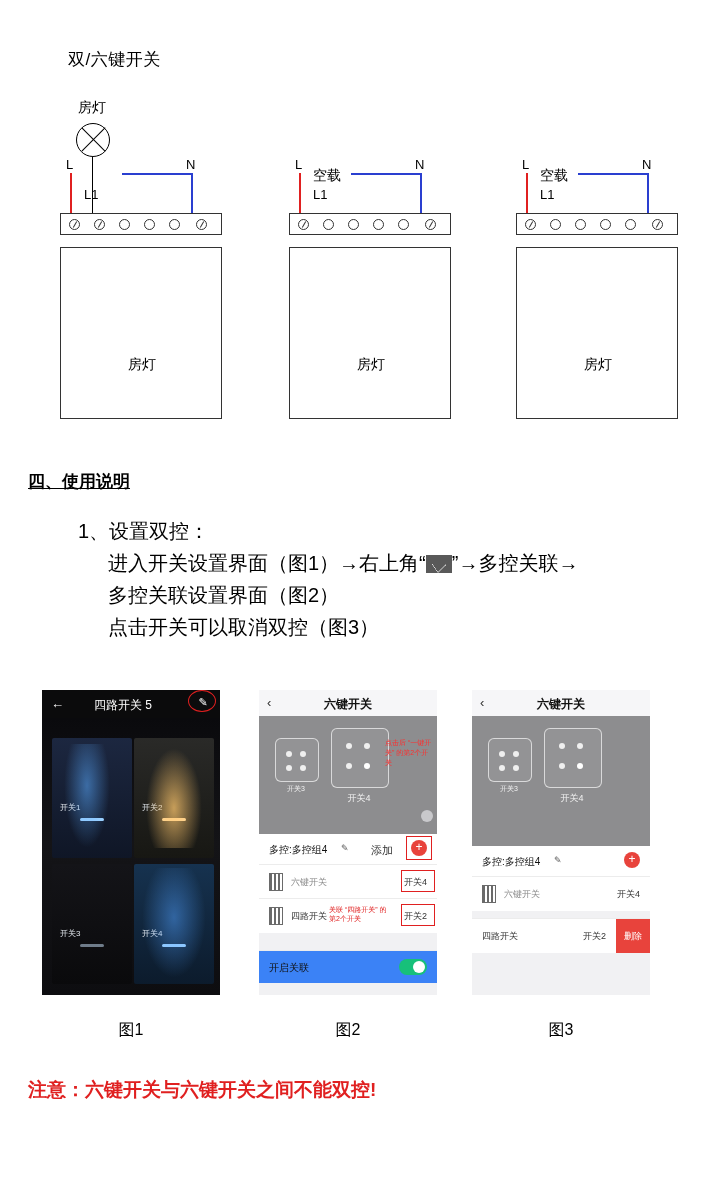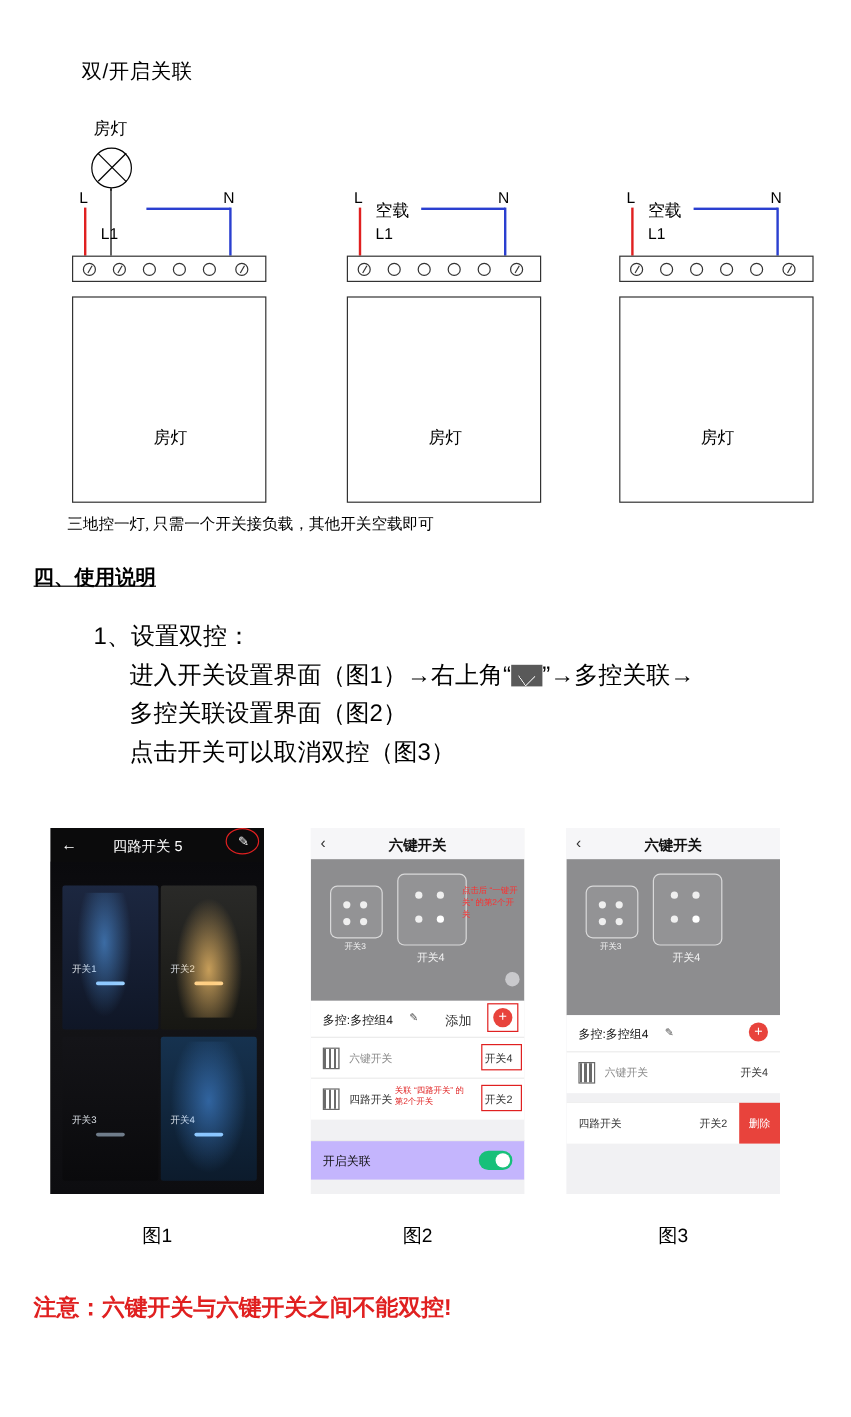--- a/index.html
+++ b/index.html
@@ -333,21 +333,21 @@
   }
   .lrow .nm { position: absolute; left: 32px; top: 11px; font-size: 9px; color: #8a8a8a; }
   .lrow .nm.dark { color: #333; }
   .lrow .rt { position: absolute; right: 10px; top: 11px; font-size: 9px; color: #333; }
   .rbox {
     position: absolute; border: 1.5px solid #e02020; box-sizing: border-box;
   }
   .red-inline { position: absolute; font-size: 7px; color: #e02020; line-height: 9px; }
   .toggle-row {
     position: absolute; left: 0; bottom: 12px; width: 100%; height: 32px;
-    background: #c4b5fd; border-top: 1px solid #ececec;
+    background: #3b82f6; border-top: 1px solid #ececec;
   }
   .toggle-row .t { position: absolute; left: 10px; top: 10px; font-size: 10px; color: #111; }
   .toggle {
     position: absolute; right: 10px; top: 8px;
     width: 28px; height: 16px; border-radius: 8px; background: #17c07a;
   }
   .toggle::after {
     content: ""; position: absolute; right: 2px; top: 2px;
     width: 12px; height: 12px; border-radius: 50%; background: #fff;
   }
@@ -369,21 +369,21 @@
     font-size: 19px;
     color: #e02020;
     font-weight: bold;
   }
 </style>
 </head>
 <body>
 
 <div class="page">
 
-  <div class="wiring-title">双/开启关联</div>
+  <div class="wiring-title">双/六键开关</div>
 
   <div class="diagram">
 
     <div class="unit unit-1">
       <div class="lbl lbl-fangdeng-top">房灯</div>
       <div class="lamp"></div>
       <div class="lbl lbl-L">L</div>
       <div class="lbl lbl-N">N</div>
       <div class="lbl lbl-L1">L1</div>
 
@@ -450,21 +450,20 @@
         <div class="term" style="left:108px;"></div>
         <div class="term filled" style="left:135px;"></div>
       </div>
 
       <div class="devbox">
         <div class="devbox-label">房灯</div>
       </div>
     </div>
   </div>
 
-  <div class="caption-note">三地控一灯, 只需一个开关接负载，其他开关空载即可</div>
 
   <div class="h4">四、使用说明</div>
 
   <div class="steps">
     <span class="ln">1、设置双控：</span>
     <span class="ln indent"><span>进入开关设置界面（图1）→右上角“</span><span class="pen-chip"></span><span>”→多控关联→</span></span>
     <span class="ln indent">多控关联设置界面（图2）</span>
     <span class="ln indent">点击开关可以取消双控（图3）</span>
   </div>
 

